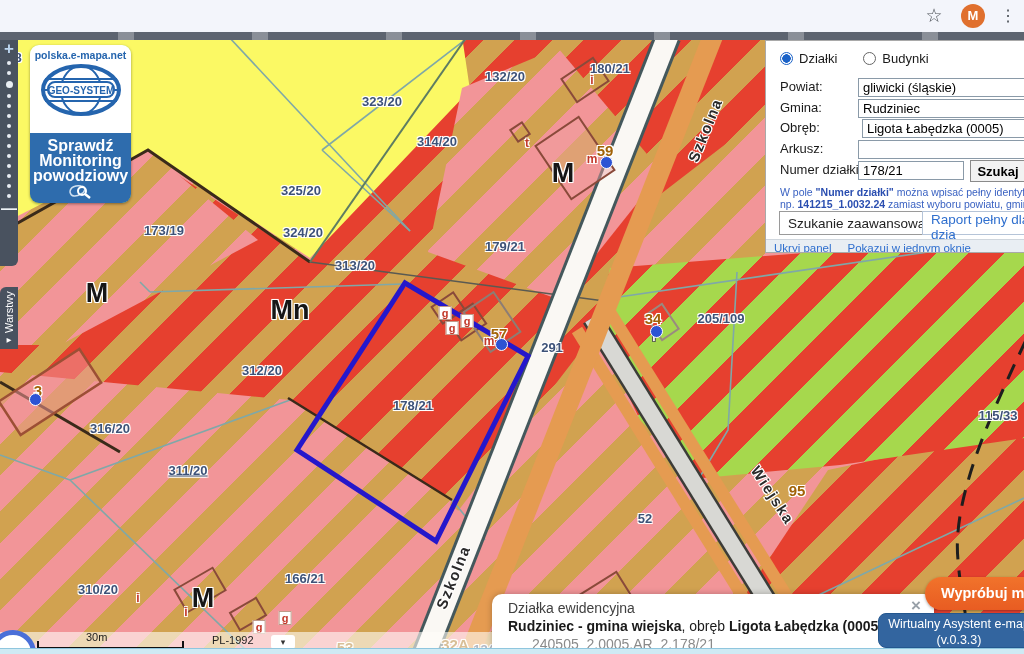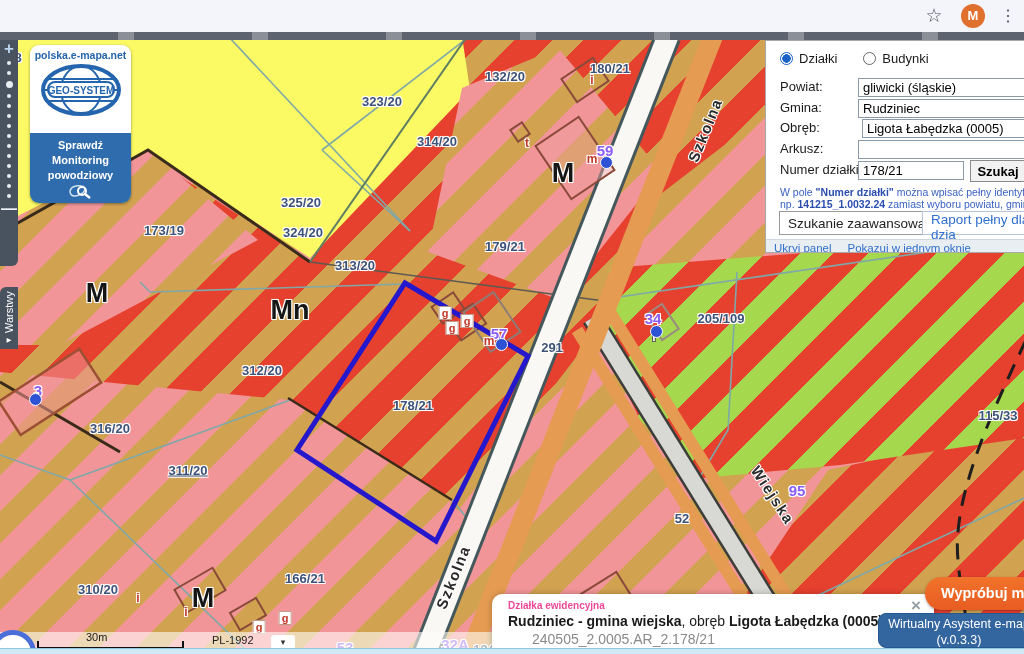--- a/index.html
+++ b/index.html
@@ -34,21 +34,21 @@
   #z-p3{clip-path:polygon(0 470px,290px 400px,452px 500px,435px 541px,470px 654px,0 654px);}
   #z-p4{clip-path:polygon(435px 541px,597px 330px,640px 420px,700px 480px,770px 654px,470px 654px);}
 
   #map-svg{left:0;top:0;width:1024px;height:654px;z-index:2;clip-path:inset(38px 0 6px 0);}
 
   
   #labels{left:0;top:0;width:1024px;height:654px;z-index:3;clip-path:inset(38px 0 6px 0);pointer-events:none;}
   .ml{position:absolute;white-space:nowrap;font-weight:bold;
       text-shadow:-1px -1px 0 #fff,1px -1px 0 #fff,-1px 1px 0 #fff,1px 1px 0 #fff,0 0 2px #fff;}
   .ml.p{font-size:13px;color:#3d5278;}
-  .ml.h{font-size:15px;color:#8b5cf6;}
+  .ml.h{font-size:15px;color:#a16207;}
   .ml.b{font-size:27px;color:#161616;}
   .ml.s{font-size:15px;color:#2a2a2a;letter-spacing:1.5px;}
   .ml.l{font-size:12px;color:#c2382a;}
   .ml.g{font-size:11px;color:#c2382a;background:#fff;border:1px solid #c09a8a;padding:0 2px;text-shadow:none;}
   .ml.lw{font-size:12px;color:#fff;text-shadow:-1px -1px 0 #555,1px -1px 0 #555,-1px 1px 0 #555,1px 1px 0 #555;}
   .mdot{position:absolute;width:11px;height:11px;border-radius:50%;background:#2d53d4;border:1px solid #fff;}
 
   
   #zoombar{left:0;top:40px;width:18px;height:226px;background:#49525f;border-radius:0 0 6px 0;z-index:20;
            display:flex;flex-direction:column;align-items:center;}
@@ -59,37 +59,37 @@
   #layers-tab{left:0;top:287px;width:18px;height:62px;background:#49525f;border-radius:0 0 6px 0;z-index:20;
       color:#fff;font-size:11px;writing-mode:vertical-rl;transform:rotate(180deg);
       display:flex;align-items:center;justify-content:center;gap:3px;}
   #layers-arrow{font-size:8px;}
 
   
   #logo-card{left:30px;top:45px;width:101px;height:158px;border-radius:9px;overflow:hidden;z-index:21;
              box-shadow:0 1px 3px rgba(0,0,0,.4);background:#bef264;}
   #logo-top{height:88px;background:#fff;text-align:center;}
   #logo-site{font-size:10.5px;font-weight:bold;color:#2565ae;padding-top:4px;}
-  #logo-banner{height:70px;background:#2e6cad;color:#fff;text-align:center;font-weight:bold;font-size:11px;line-height:15px;padding-top:5px;}
+  #logo-banner{height:70px;background:#2e6cad;color:#fff;text-align:center;font-weight:bold;font-size:16px;line-height:15px;padding-top:5px;}
   #logo-mag{margin-top:1px;}
 
   
   #scale-strip{left:0;top:632px;width:1024px;height:16px;background:rgba(255,253,248,.6);z-index:10;}
   #scale-label{left:86px;top:631px;font-size:11px;color:#1c1c1c;z-index:11;}
   #scale-bar{left:37px;top:641px;width:143px;height:6px;border-left:2px solid #111;border-right:2px solid #111;border-bottom:2px solid #111;z-index:11;}
   #crs-label{left:212px;top:634px;font-size:11px;color:#1c1c1c;z-index:11;}
   #crs-chevron{left:271px;top:635px;width:24px;height:14px;background:#fff;border-radius:3px;z-index:11;
                text-align:center;font-size:9px;color:#333;line-height:14px;}
   #compass{left:-10px;top:630px;width:36px;height:36px;border-radius:50%;border:5px solid #4a6fd8;background:#fff;z-index:11;}
   #attribution{left:693px;top:640px;font-size:9px;color:#555;z-index:10;}
 
   
   #info-panel{left:492px;top:594px;width:442px;height:54px;background:#fff;border-radius:10px 10px 0 0;z-index:12;
               box-shadow:0 0 6px rgba(0,0,0,.25);padding:6px 0 0 16px;box-sizing:border-box;overflow:hidden;}
-  #info-title{font-size:10px;color:#ec4899;font-weight:bold;}
+  #info-title{font-size:14px;color:#404040;}
   #info-line{font-size:14px;color:#1a1a1a;margin-top:2px;white-space:nowrap;}
   #info-line b{font-weight:bold;}
   #info-id{font-size:14px;color:#8a8a8a;margin-top:2px;margin-left:24px;}
   #info-close{left:906px;top:596px;width:20px;height:20px;font-size:17px;color:#98a0a8;text-align:center;line-height:20px;z-index:15;font-weight:bold;}
 
   
   #try-button{left:925px;top:577px;width:120px;height:33px;border-radius:17px;z-index:13;
       background:linear-gradient(#f1732b,#e85c22);color:#fff;font-weight:bold;font-size:14.5px;
       line-height:33px;padding-left:16px;box-sizing:border-box;box-shadow:0 1px 3px rgba(0,0,0,.35);}
   #assistant-button{left:878px;top:613px;width:162px;height:35px;background:#33659f;border:1px solid #24578f;border-radius:8px;
@@ -190,34 +190,34 @@
 
   <polygon points="405,283 528,356 436,541 297,450" fill="none" stroke="#2517cb" stroke-width="5"></polygon>
 </svg>
 
 <div id="labels" class="abs">
     <div class="ml p" style="left: 18px; top: 57px; transform: translate(-50%, -50%);">8</div>
     <div class="ml p" style="left: 505px; top: 76px; transform: translate(-50%, -50%);">132/20</div>
     <div class="ml p" style="left: 610px; top: 68px; transform: translate(-50%, -50%);">180/21</div>
     <div class="ml p" style="left: 382px; top: 101px; transform: translate(-50%, -50%);">323/20</div>
     <div class="ml p" style="left: 437px; top: 141px; transform: translate(-50%, -50%);">314/20</div>
-    <div class="ml p" style="left: 301px; top: 190px; transform: translate(-50%, -50%); margin-top: 12px;">325/20</div>
+    <div class="ml p" style="left: 301px; top: 190px; transform: translate(-50%, -50%);">325/20</div>
     <div class="ml p" style="left: 303px; top: 232px; transform: translate(-50%, -50%);">324/20</div>
     <div class="ml p" style="left: 164px; top: 230px; transform: translate(-50%, -50%);">173/19</div>
     <div class="ml p" style="left: 355px; top: 265px; transform: translate(-50%, -50%);">313/20</div>
     <div class="ml p" style="left: 505px; top: 246px; transform: translate(-50%, -50%);">179/21</div>
     <div class="ml p" style="left: 262px; top: 370px; transform: translate(-50%, -50%);">312/20</div>
     <div class="ml p" style="left: 110px; top: 428px; transform: translate(-50%, -50%);">316/20</div>
     <div class="ml p" style="left: 188px; top: 470px; transform: translate(-50%, -50%); text-decoration: underline;">311/20</div>
     <div class="ml p" style="left: 98px; top: 589px; transform: translate(-50%, -50%);">310/20</div>
     <div class="ml p" style="left: 305px; top: 578px; transform: translate(-50%, -50%);">166/21</div>
     <div class="ml p" style="left: 413px; top: 405px; transform: translate(-50%, -50%);">178/21</div>
     <div class="ml p" style="left: 721px; top: 318px; transform: translate(-50%, -50%);">205/109</div>
     <div class="ml p" style="left: 998px; top: 415px; transform: translate(-50%, -50%);">115/33</div>
-    <div class="ml p" style="left: 645px; top: 518px; transform: translate(-50%, -50%); margin-left: 37px;">52</div>
+    <div class="ml p" style="left: 645px; top: 518px; transform: translate(-50%, -50%);">52</div>
     <div class="ml p" style="left: 552px; top: 347px; transform: translate(-50%, -50%);">291</div>
     <div class="ml p" style="left: 484px; top: 649px; transform: translate(-50%, -50%);">134</div>
     <div class="ml h" style="left: 605px; top: 150px; transform: translate(-50%, -50%);">59</div>
     <div class="ml h" style="left: 499px; top: 333px; transform: translate(-50%, -50%);">57</div>
     <div class="ml h" style="left: 653px; top: 318px; transform: translate(-50%, -50%);">34</div>
     <div class="ml h" style="left: 38px; top: 390px; transform: translate(-50%, -50%);">3</div>
     <div class="ml h" style="left: 345px; top: 647px; transform: translate(-50%, -50%);">53</div>
     <div class="ml h" style="left: 455px; top: 644px; transform: translate(-50%, -50%);">32A</div>
     <div class="ml h" style="left: 797px; top: 490px; transform: translate(-50%, -50%);">95</div>
     <div class="ml b" style="left: 97px; top: 293px; transform: translate(-50%, -50%);">M</div>

